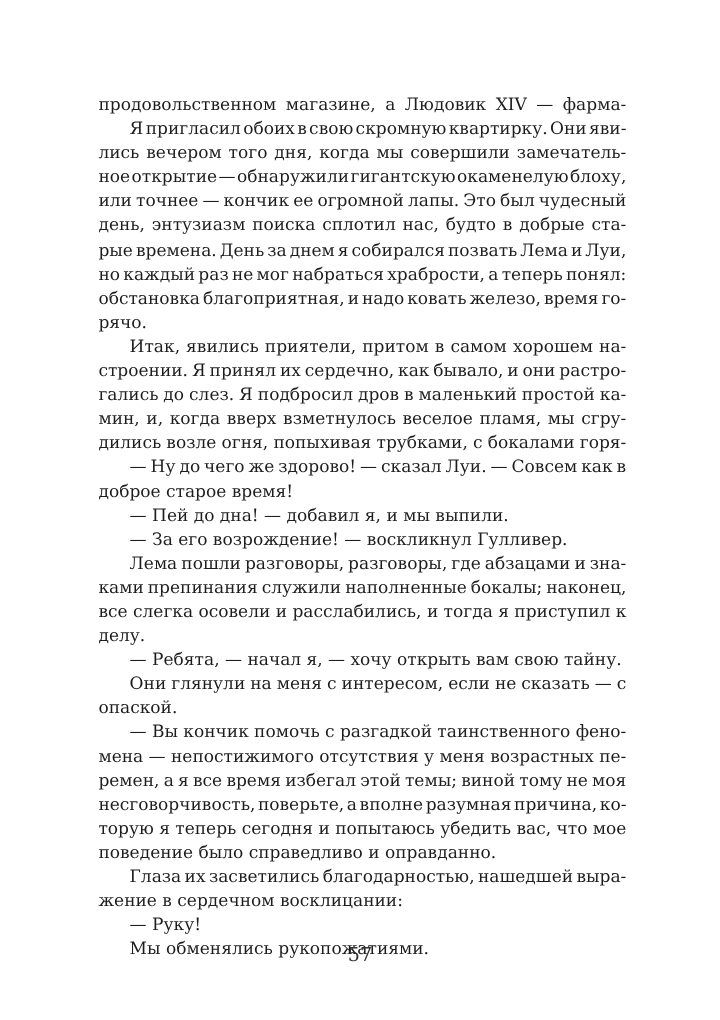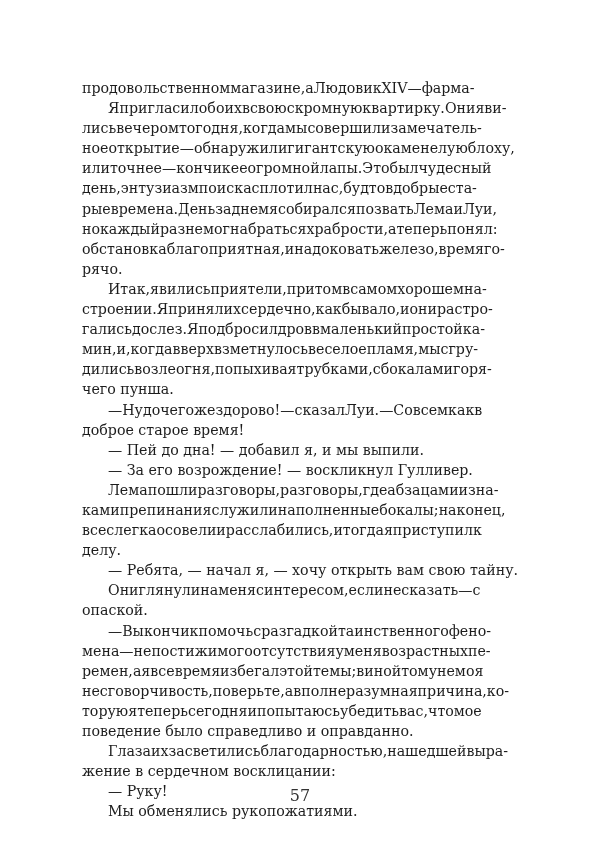--- a/index.html
+++ b/index.html
@@ -2,21 +2,21 @@
 <html><head>
 <meta charset="utf-8">
 <style>
   html, body { margin: 0; padding: 0; background: #ffffff; }
   body { width: 600px; height: 850px; position: relative; overflow: hidden; }
   .page {
     position: absolute; left: 82px; top: 78px; width: 440px;
     font-family: "DejaVu Serif", "Liberation Serif", serif;
     font-size: 14.2px; line-height: 20.1px; color: #1d1d1d;
   }
-  .line { white-space: nowrap; display: flex; justify-content: flex-start; }
+  .line { white-space: nowrap; display: flex; justify-content: space-between; }
   .line.last { justify-content: flex-start; }
   .line.indent { padding-left: 26px; }
   .line span.w { display: inline-block; }
   .page-number {
     position: absolute; left: 0; width: 600px; top: 786px; text-align: center;
     font-family: "DejaVu Serif", "Liberation Serif", serif; font-size: 16px; color: #333;
   }
 </style>
 </head>
 <body>
@@ -173,21 +173,20 @@
       <div class="line">
         <span class="w">дились</span>
         <span class="w">возле</span>
         <span class="w">огня,</span>
         <span class="w">попыхивая</span>
         <span class="w">трубками,</span>
         <span class="w">с</span>
         <span class="w">бокалами</span>
         <span class="w">горя-</span>
       </div>
-      <div class="line last">чего пунша.</div>
     </div>
     <div>
       <div class="line indent">
         <span class="w">—</span>
         <span class="w">Ну</span>
         <span class="w">до</span>
         <span class="w">чего</span>
         <span class="w">же</span>
         <span class="w">здорово!</span>
         <span class="w">—</span>

